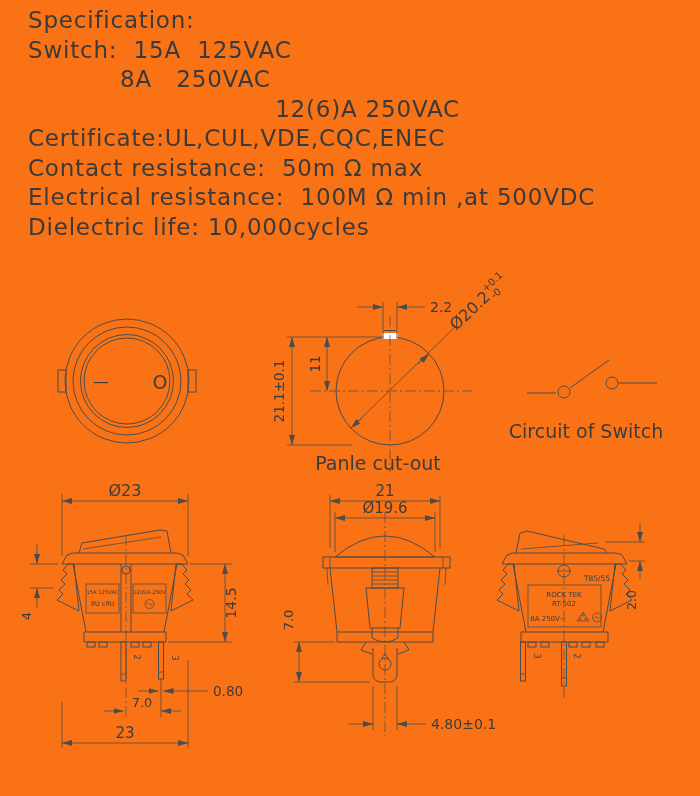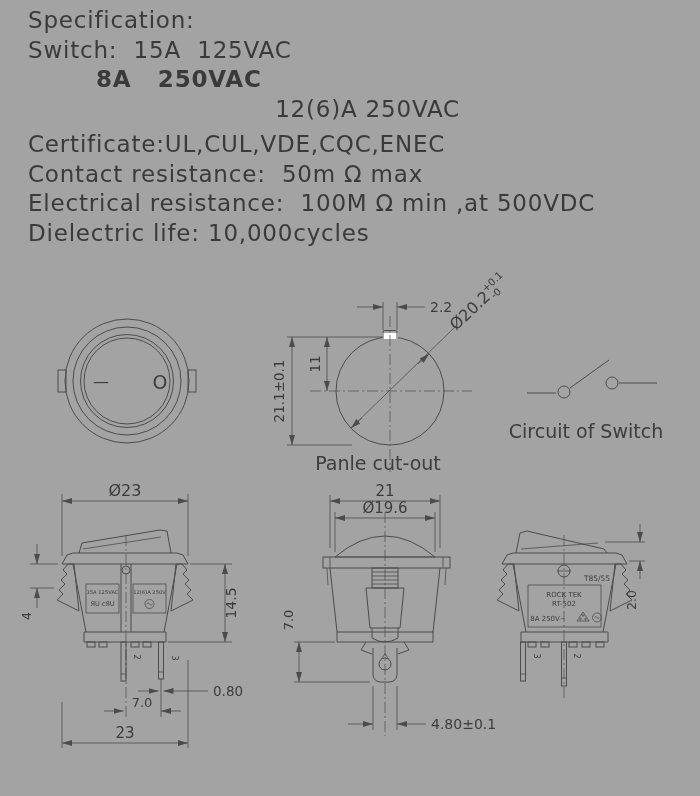--- a/index.html
+++ b/index.html
@@ -1,23 +1,23 @@
 <!DOCTYPE html>
 <html><head>
 <meta charset="utf-8">
 <style>
   html,body{margin:0;padding:0;background:#fff;}
-  #wrap{position:relative;width:700px;height:796px;background:#a3a3a3;overflow:hidden;
+  #wrap{position:relative;width:700px;height:796px;background:#f97316;overflow:hidden;
         font-family:"DejaVu Sans",sans-serif;}
   .spec{position:absolute;left:28px;top:6px;color:#3a3a3a;font-size:23px;
         letter-spacing:.8px;line-height:29.5px;}
   .ln{white-space:pre;}
-  .ind1{margin-left:68px;font-weight:bold;}
+  .ind1{margin-left:92px;}
   .ind2{margin-left:112px;text-align:center;}
-  .gap{margin-top:6px;}
+  .gap{}
   svg{position:absolute;left:0;top:0;}
   svg text{fill:#3c3c3c;font-family:"DejaVu Sans",sans-serif;}
   .o{stroke:#4c4c4c;fill:none;stroke-width:1;}
   .d{stroke:#4c4c4c;fill:none;stroke-width:.8;}
   .cl{stroke:#4c4c4c;fill:none;stroke-width:.7;stroke-dasharray:11 3 2 3;}
   .w{fill:#fff;stroke:none;}
   .t19{font-size:19px;}.t16{font-size:16px;}.t15{font-size:15px;}.t14{font-size:14px;}
   .t135{font-size:13.5px;}.t13{font-size:13px;}.t125{font-size:12.5px;}.t10{font-size:10px;}
   .t8{font-size:8px;}.t75{font-size:7.5px;}.t7{font-size:7px;}.t65{font-size:6.5px;}.t52{font-size:5.2px;}
   .mid{text-anchor:middle;}

